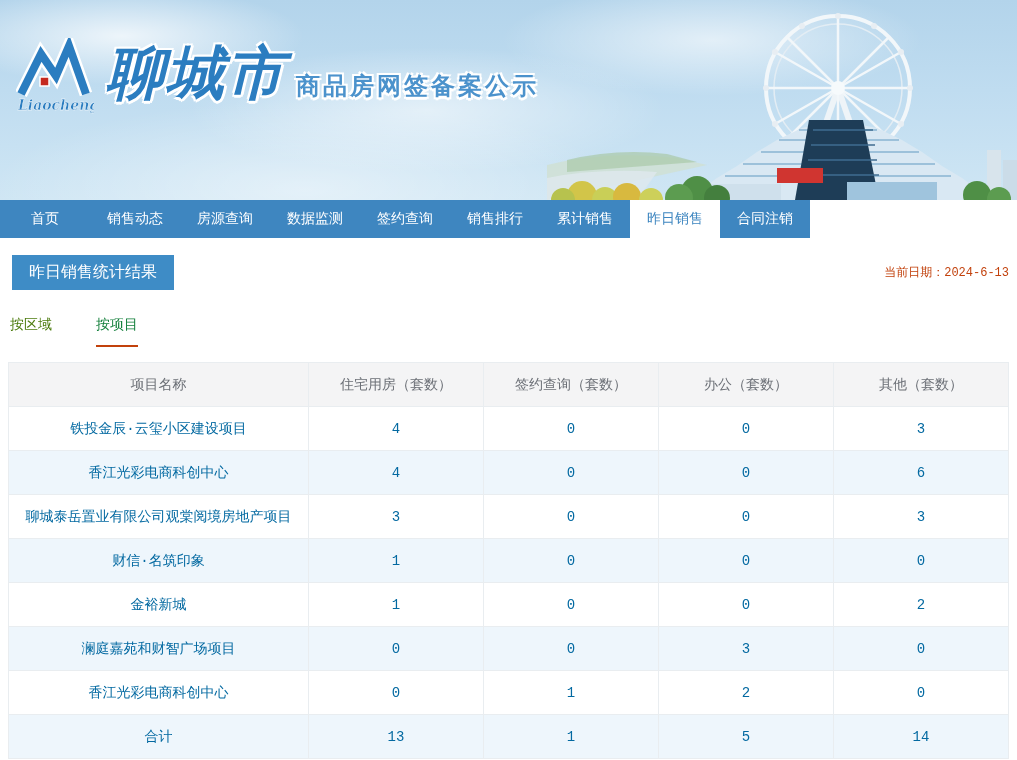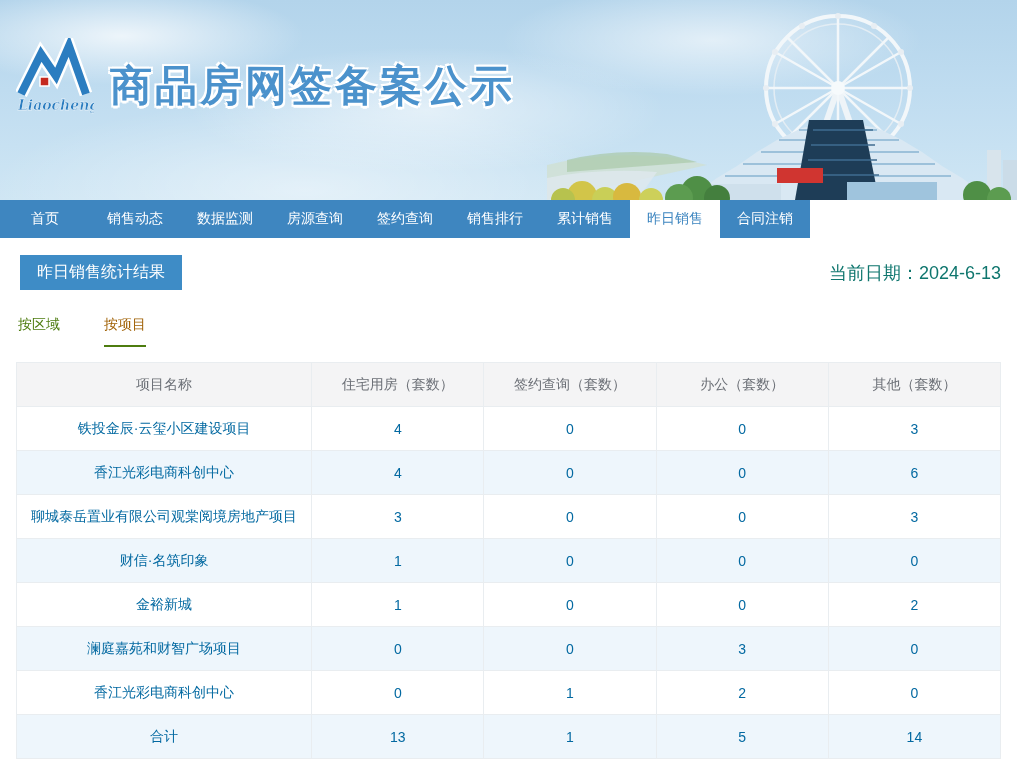--- a/index.html
+++ b/index.html
@@ -17,46 +17,46 @@
   }
   .brand{ position:absolute; left:16px; top:38px; display:flex; align-items:flex-start; }
   .logo-m{ width:78px; height:78px; flex:0 0 auto; }
   .site-name{
     font-family:"DejaVu Serif","Liberation Serif",serif;
     font-style:italic; font-weight:bold; font-size:58px; line-height:70px;
     color:#2b7dc0; margin-left:12px; letter-spacing:2px;
     text-shadow:-2px -2px 0 #fff,2px -2px 0 #fff,-2px 2px 0 #fff,2px 2px 0 #fff,0 3px 0 #fff,3px 0 0 #fff;
   }
   .site-subtitle{
-    font-size:42px; font-weight:bold; color:#4b92cc; letter-spacing:3px;
-    margin-left:16px; margin-top:26px; line-height:44px;
+    font-size:24px; font-weight:bold; color:#4b92cc; letter-spacing:3px;
+    margin-left:10px; margin-top:26px; line-height:44px;
     text-shadow:-2px -2px 0 #fff,2px -2px 0 #fff,-2px 2px 0 #fff,2px 2px 0 #fff,0 3px 0 #fff;
   }
   .cityscape{ position:absolute; right:0; bottom:0; width:470px; height:200px; }
 
   
   .nav{ display:flex; width:810px; height:38px; background:#3e86c0; }
   .nav-item{
     flex:1; display:flex; align-items:center; justify-content:center;
     color:#fff; font-size:14px; cursor:pointer; white-space:nowrap;
   }
   .nav-item.active{ background:#fff; color:#3e86c0; }
 
   
-  .content{ padding:0 16px; }
+  .content{ padding:0 8px;font-family:Liberation Mono, monospace; }
   .title-row{ display:flex; justify-content:space-between; align-items:center; margin-top:17px; }
   .page-title{
     background:#3e8cc6; color:#fff; font-size:16px; padding:7px 17px;
     display:inline-block; margin-left:4px;
   }
-  .date-line{ font-size:18px; color:#0f766e; }
+  .date-line{ font-size:12px; color:#c2410c; }
 
   .subtabs{ display:flex; gap:44px; margin-top:26px; margin-left:2px; }
   .subtab{ font-size:14px; color:#4d7c0f; padding-bottom:11px; cursor:pointer; }
-  .subtab.active{ color:#a16207; border-bottom:2px solid #4d7c0f; }
+  .subtab.active{ color:#15803d; border-bottom:2px solid #c2410c; }
 
   table{ width:100%; border-collapse:collapse; margin-top:15px; }
   th,td{
     border:1px solid #e9edf0; height:44px; text-align:center;
     font-size:14px; font-weight:normal;
   }
   thead th{ background:#f4f4f5; color:#6b6f76; }
   tbody td{ color:#0369a1; background:#fff; }
   tbody tr:nth-child(even) td{ background:#eef6fc; }
   col.c-name{ width:30%; } col.c-num{ width:17.5%; }
@@ -67,20 +67,21 @@
 <div class="banner">
   <div class="brand">
     <svg class="logo-m" viewBox="0 0 78 78">
       <polyline points="5,56 25,16 40,38 53,8 70,56" fill="none" stroke="#ffffff" stroke-width="13" stroke-linejoin="miter"></polyline>
       <polyline points="5,56 25,16 40,38 53,8 70,56" fill="none" stroke="#2b7dc0" stroke-width="8" stroke-linejoin="miter"></polyline>
       <rect x="24" y="39" width="9" height="9" fill="#c42a20" stroke="#fff" stroke-width="1.5"></rect>
       <text x="2" y="72" font-family="DejaVu Serif, serif" font-style="italic" font-weight="bold" font-size="14" fill="#2b7dc0" stroke="#fff" stroke-width="0.4">
         <tspan>Liaocheng</tspan>
       </text>
     </svg>
+    <div class="site-name">聊城市</div>
     <div class="site-subtitle">商品房网签备案公示</div>
   </div>
 
   <svg class="cityscape" viewBox="0 0 470 200">
 
     <path d="M0,165 Q60,150 130,158 L160,165 L0,200 Z" fill="#cfe0d2" opacity="0.8"></path>
     <path d="M20,160 Q70,148 120,154 L150,162 L20,172 Z" fill="#a9c9a8" opacity="0.7"></path>
 
     <path d="M0,178 Q50,168 110,172 L90,200 L0,200 Z" fill="#dfe8ee" opacity="0.8"></path>
 
@@ -149,22 +150,22 @@
       <circle cx="80" cy="197" r="14" fill="#d8b93f"></circle>
       <circle cx="104" cy="200" r="12" fill="#cdd05a"></circle>
       <circle cx="16" cy="200" r="12" fill="#b7c24e"></circle>
     </g>
   </svg>
 </div>
 
 <div class="nav">
   <div class="nav-item">首页</div>
   <div class="nav-item">销售动态</div>
+  <div class="nav-item">房源查询</div>
   <div class="nav-item">数据监测</div>
-  <div class="nav-item">房源查询</div>
   <div class="nav-item">签约查询</div>
   <div class="nav-item">销售排行</div>
   <div class="nav-item">累计销售</div>
   <div class="nav-item active">昨日销售</div>
   <div class="nav-item">合同注销</div>
 </div>
 
 <div class="content">
 
   <div class="title-row">

